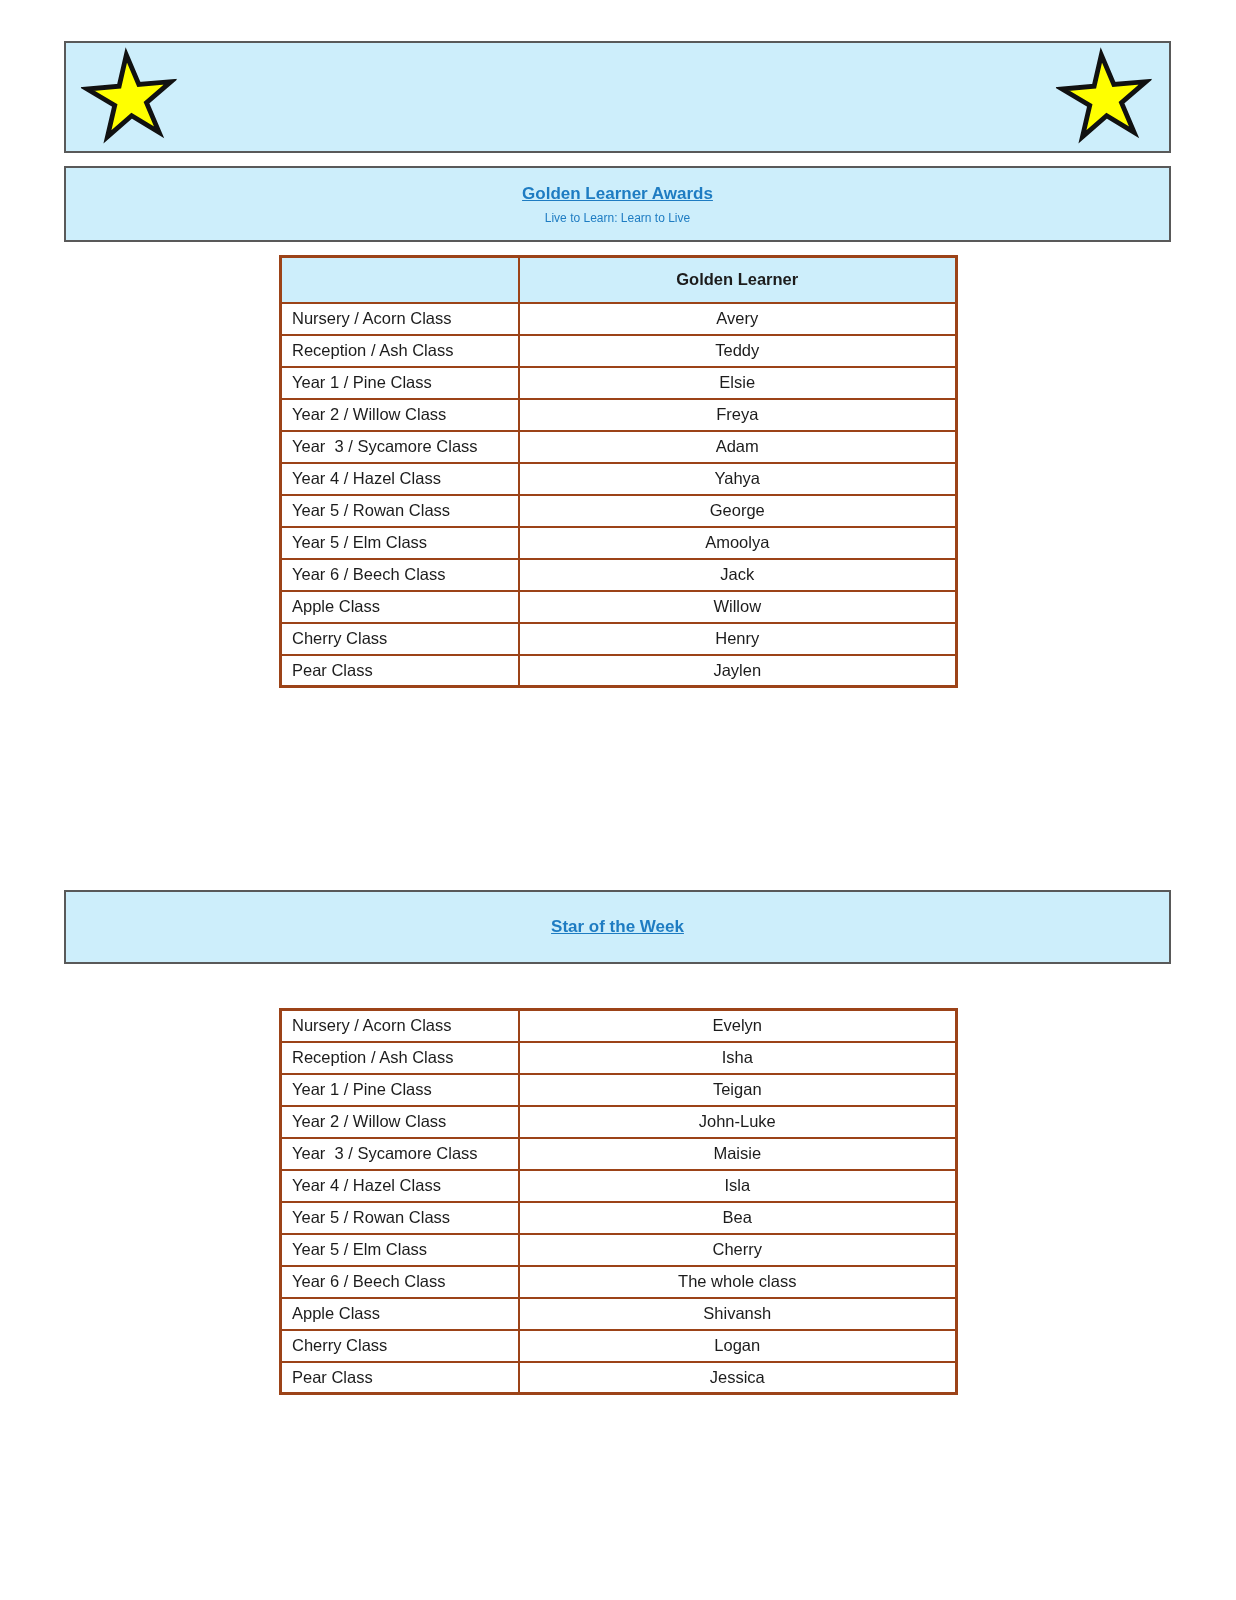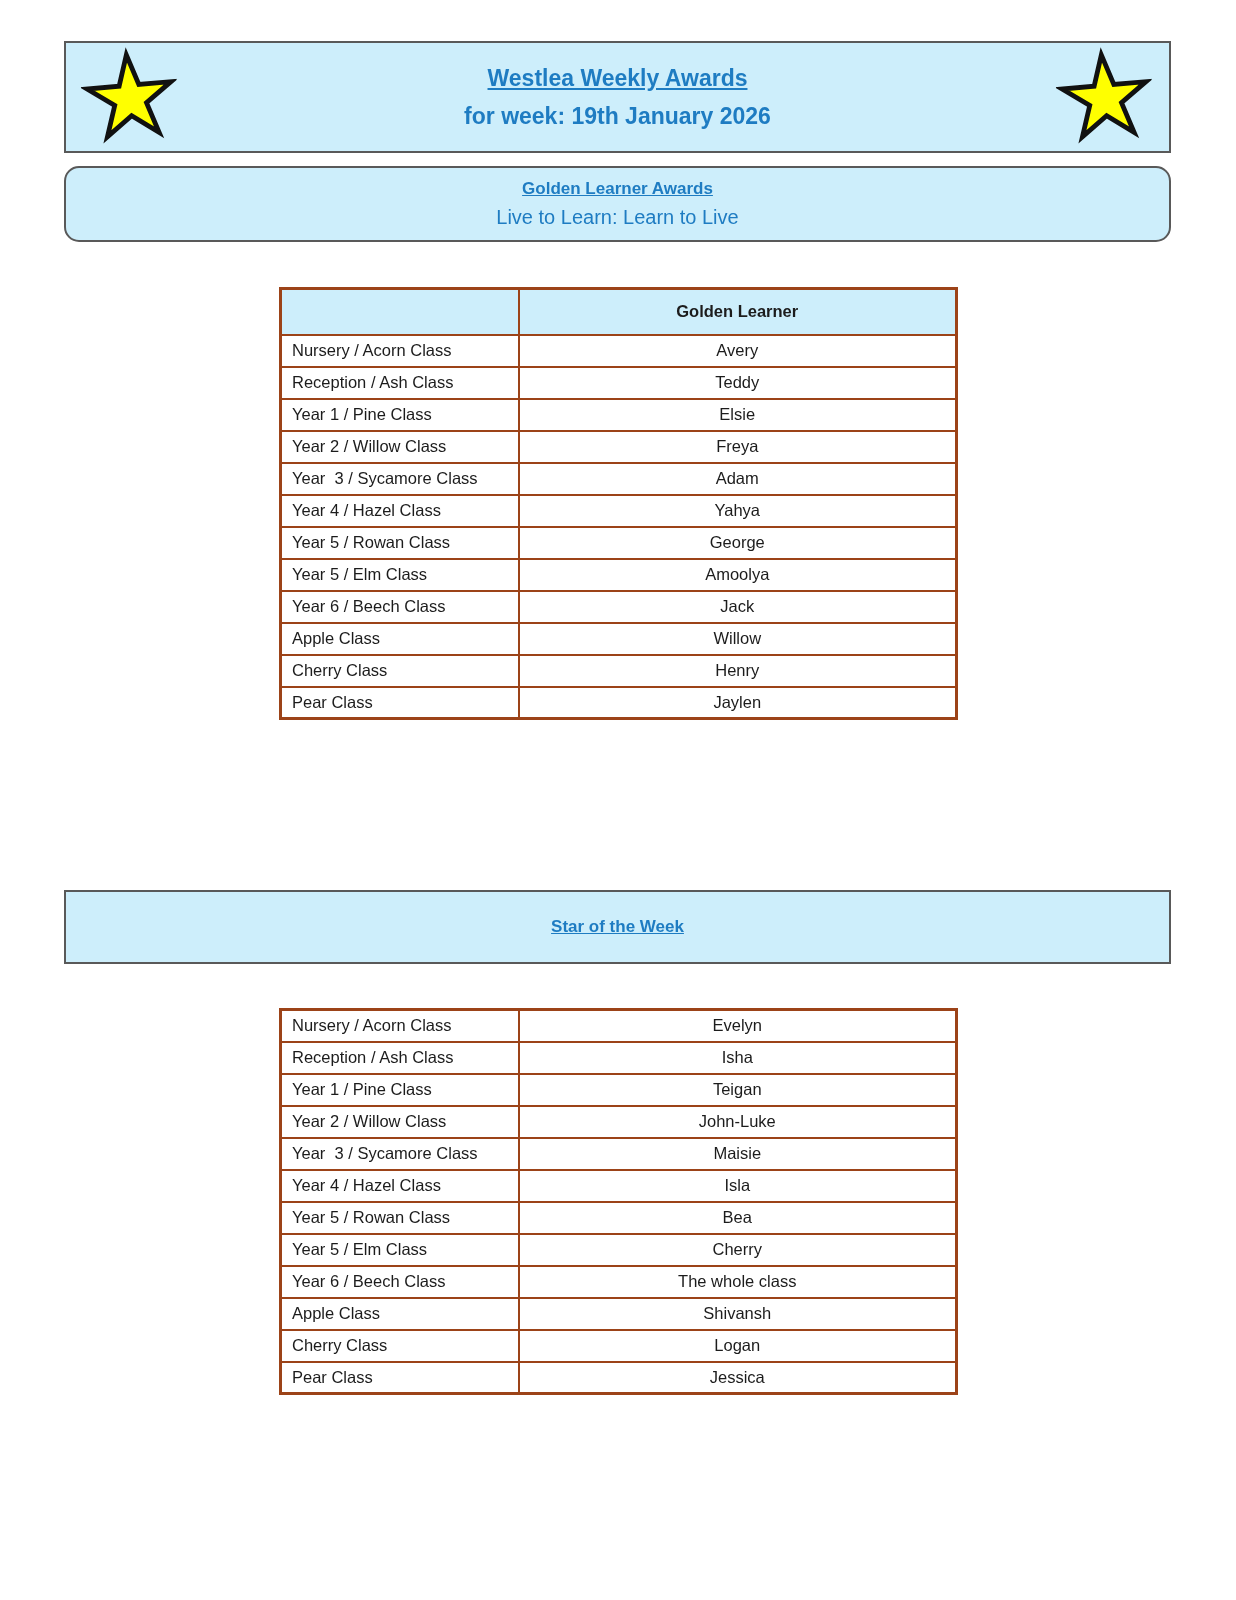--- a/index.html
+++ b/index.html
@@ -27,37 +27,37 @@
   }
   .star-wrap { width: 100px; display: flex; justify-content: center; }
   .star-wrap svg { transform: rotate(-5deg); }
   .header-titles {
     flex: 1; display: flex; flex-direction: column;
     align-items: center; gap: 11px;
   }
   .header-title { font-size: 23px; font-weight: bold; text-decoration: underline; }
   .header-subtitle { font-size: 23px; font-weight: bold; }
 
-  #golden-banner { top: 166px; height: 76px; gap: 7px; border-radius: 15px; }
+  #golden-banner { top: 166px; height: 76px; gap: 7px; }
   .banner-title { font-size: 17px; font-weight: bold; text-decoration: underline; }
-  .banner-sub   { font-size: 20px; }
+  .banner-sub   { font-size: 12px; }
 
   #star-banner { top: 890px; height: 74px; gap: 7px; }
   .banner-line { font-size: 16.5px; white-space: pre-wrap; }
 
   
   table.awards {
     position: absolute; left: 279px;
     width: 679px;
     border-collapse: collapse; table-layout: fixed;
     border: 3px solid #9c4318;
     color: #1c1c1c;
     font-size: 16.5px;
   }
-  #golden-table { top: 255px; margin-top: 32px; }
+  #golden-table { top: 255px; }
   #star-table   { top: 1008px; }
   .awards th, .awards td {
     border: 2px solid #9c4318;
     height: 32px;
     padding: 0 10px;
     vertical-align: middle;
   }
   .awards col.c1 { width: 238px; }
   .awards thead th {
     background: #cdeefb;
@@ -69,24 +69,20 @@
   .name-cell  { text-align: center; }
 </style>
 </head>
 <body>
 
 <div class="banner" id="header-banner">
   <div class="star-wrap">
     <svg width="96" height="102" viewBox="0 0 100 100" aria-hidden="true">
       <polygon points="50,6 60.3,37.8 93.8,37.8 66.6,57.4 77,89.2 50,69.5 23,89.2 33.4,57.4 6.2,37.8 39.7,37.8" stroke-width="5" stroke-linejoin="miter" fill="#ffff00" stroke="#111111"></polygon>
     </svg>
-  </div>
-  <div class="header-titles">
-    <div class="header-title">Westlea Weekly Awards</div>
-    <div class="header-subtitle">for week: 19th January 2026</div>
   </div>
   <div class="star-wrap">
     <svg width="96" height="102" viewBox="0 0 100 100" aria-hidden="true">
       <polygon points="50,6 60.3,37.8 93.8,37.8 66.6,57.4 77,89.2 50,69.5 23,89.2 33.4,57.4 6.2,37.8 39.7,37.8" stroke-width="5" stroke-linejoin="miter" fill="#ffff00" stroke="#111111"></polygon>
     </svg>
   </div>
 </div>
 
 <div class="banner" id="golden-banner">
   <div class="banner-title">Golden Learner Awards</div>

